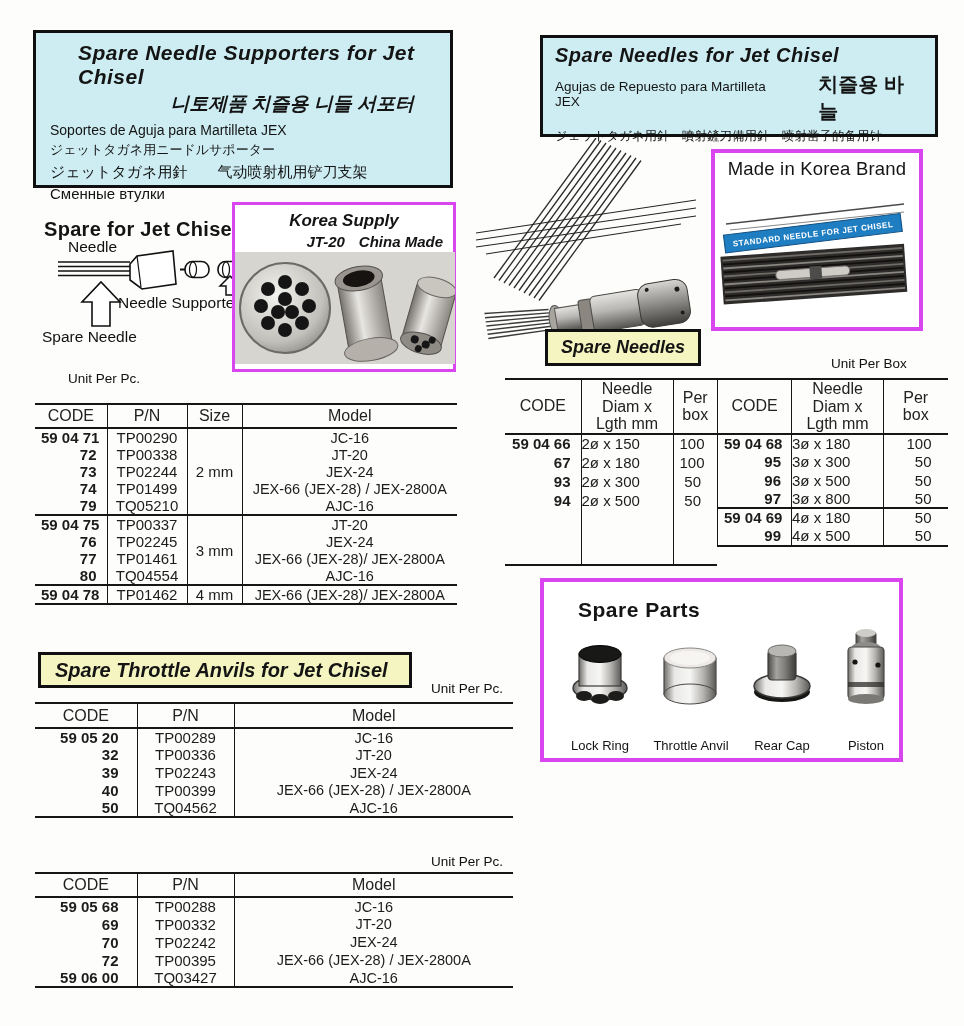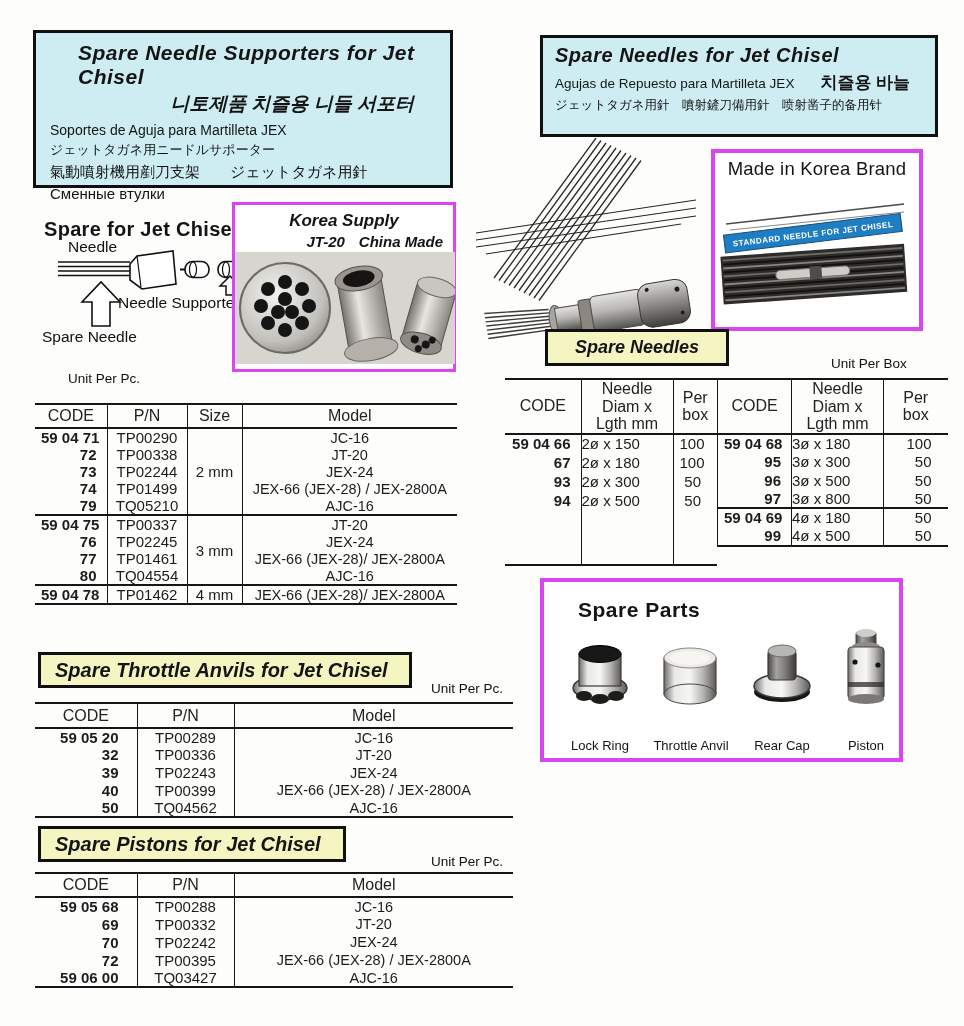--- a/index.html
+++ b/index.html
@@ -12,21 +12,21 @@
   .lang-box{background:#cdedf2;border:3px solid #101010;box-sizing:border-box;}
   .hl-title{font-size:21px;font-weight:bold;font-style:italic;letter-spacing:.5px;margin-left:28px;}
   .hl-korean{font-size:19px;font-weight:bold;font-style:italic;text-align:right;padding-right:22px;margin-top:2px;}
   .hl-sm{font-size:14px;margin-top:5px;}
   .hl-jp{font-size:13px;margin-top:3px;}
   .hl-cn{font-size:15px;margin-top:4px;}
   .hl-ru{font-size:15px;margin-top:3px;}
   .hr-title{font-size:20px;font-weight:bold;font-style:italic;letter-spacing:.5px;}
   .hr-row2{display:flex;align-items:baseline;gap:6px;margin-top:4px;}
   .hr-es{font-size:13.5px;}
-  .hr-ko{font-size:17px;font-weight:bold;margin-left:20px;}
+  .hr-ko{font-size:20px;font-weight:bold;margin-left:20px;}
   .hr-jp{font-size:12.5px;margin-top:3px;}
   .hr-ru{font-size:13.5px;margin-top:3px;}
   
   .band{background:#f5f5c2;border:3px solid #101010;box-sizing:border-box;
         font-weight:bold;font-style:italic;display:flex;align-items:center;}
   .unit-label{font-size:13.5px;color:#101010;}
   .diagram-title{font-size:20px;font-weight:bold;letter-spacing:.3px;}
   
   .blue-frame{border:4px solid #d946ef;box-sizing:border-box;background:#fff;}
   .ks-line1{font-size:17px;font-weight:bold;text-align:center;margin-top:6px;}
@@ -54,21 +54,21 @@
 </head>
 <body>
 
 <div class="page">
 
   <div class="abs lang-box" style="left:33px;top:30px;width:420px;height:158px;padding:8px 14px;">
     <div class="hl-title">Spare Needle Supporters for Jet Chisel</div>
     <div class="hl-korean">니토제품 치즐용 니들 서포터</div>
     <div class="hl-sm">Soportes de Aguja para Martilleta JEX</div>
     <div class="hl-jp">ジェットタガネ用ニードルサポーター</div>
-    <div class="hl-cn">氣動噴射機用剷刀支架　　ジェットタガネ用針</div>
+    <div class="hl-cn">ジェットタガネ用針　　气动喷射机用铲刀支架</div>
     <div class="hl-ru">Сменные втулки</div>
   </div>
 
   <div class="abs lang-box" style="left:540px;top:35px;width:398px;height:102px;padding:6px 12px;">
     <div class="hr-title">Spare Needles for Jet Chisel</div>
     <div class="hr-row2">
       <span class="hr-es">Agujas de Repuesto para Martilleta JEX</span>
       <span class="hr-ko">치즐용 바늘</span>
     </div>
     <div class="hr-jp">ジェットタガネ用針　噴射鏟刀備用針　喷射凿子的备用针</div>
@@ -229,21 +229,21 @@
           <line x1="6" y1="102" x2="186" y2="102" stroke="#6e6a66"></line>
             <line x1="6" y1="106" x2="186" y2="106" stroke="#121110"></line>
           <line x1="6" y1="110" x2="186" y2="110" stroke="#8a8682"></line>
         </g>
         <rect x="58" y="84" width="74" height="9" rx="4.5" fill="#cfccc8" stroke="#7b7874"></rect>
         <rect x="92" y="82" width="12" height="13" fill="#4e4c4a"></rect>
       </g>
     </svg>
   </div>
 
-  <div class="abs band" style="left:545px;top:329px;width:184px;height:37px;font-size:18px;justify-content:center;">
+  <div class="abs band" style="left:545px;top:329px;width:156px;height:37px;font-size:18px;justify-content:center;">
     <span>Spare Needles</span>
   </div>
   <div class="abs unit-label" style="left:831px;top:356px;">Unit Per Box</div>
 
   <table class="abs tbl" style="left:505px;top:378px;width:212px;">
     <colgroup>
         <col style="width:76px">
         <col style="width:92px">
         <col style="width:44px">
       </colgroup>
@@ -511,23 +511,20 @@
         <td class="model">JEX-66 (JEX-28) / JEX-2800A</td>
       </tr>
       <tr style="height:17.8px">
         <td class="code" style="padding-right:18px">50</td>
         <td class="pn">TQ04562</td>
         <td class="model">AJC-16</td>
       </tr>
     </tbody>
   </table>
 
-  <div class="abs band" style="left:38px;top:826px;width:308px;height:36px;font-size:20px;padding-left:14px;">
-    <span>Spare Pistons for Jet Chisel</span>
-  </div>
   <div class="abs unit-label" style="left:431px;top:854px;">Unit Per Pc.</div>
 
   <table class="abs tbl" style="left:35px;top:872px;width:478px;">
     <colgroup>
         <col style="width:102px">
         <col style="width:97px">
         <col style="width:279px">
       </colgroup>
     <thead>
       <tr style="height:24px">

